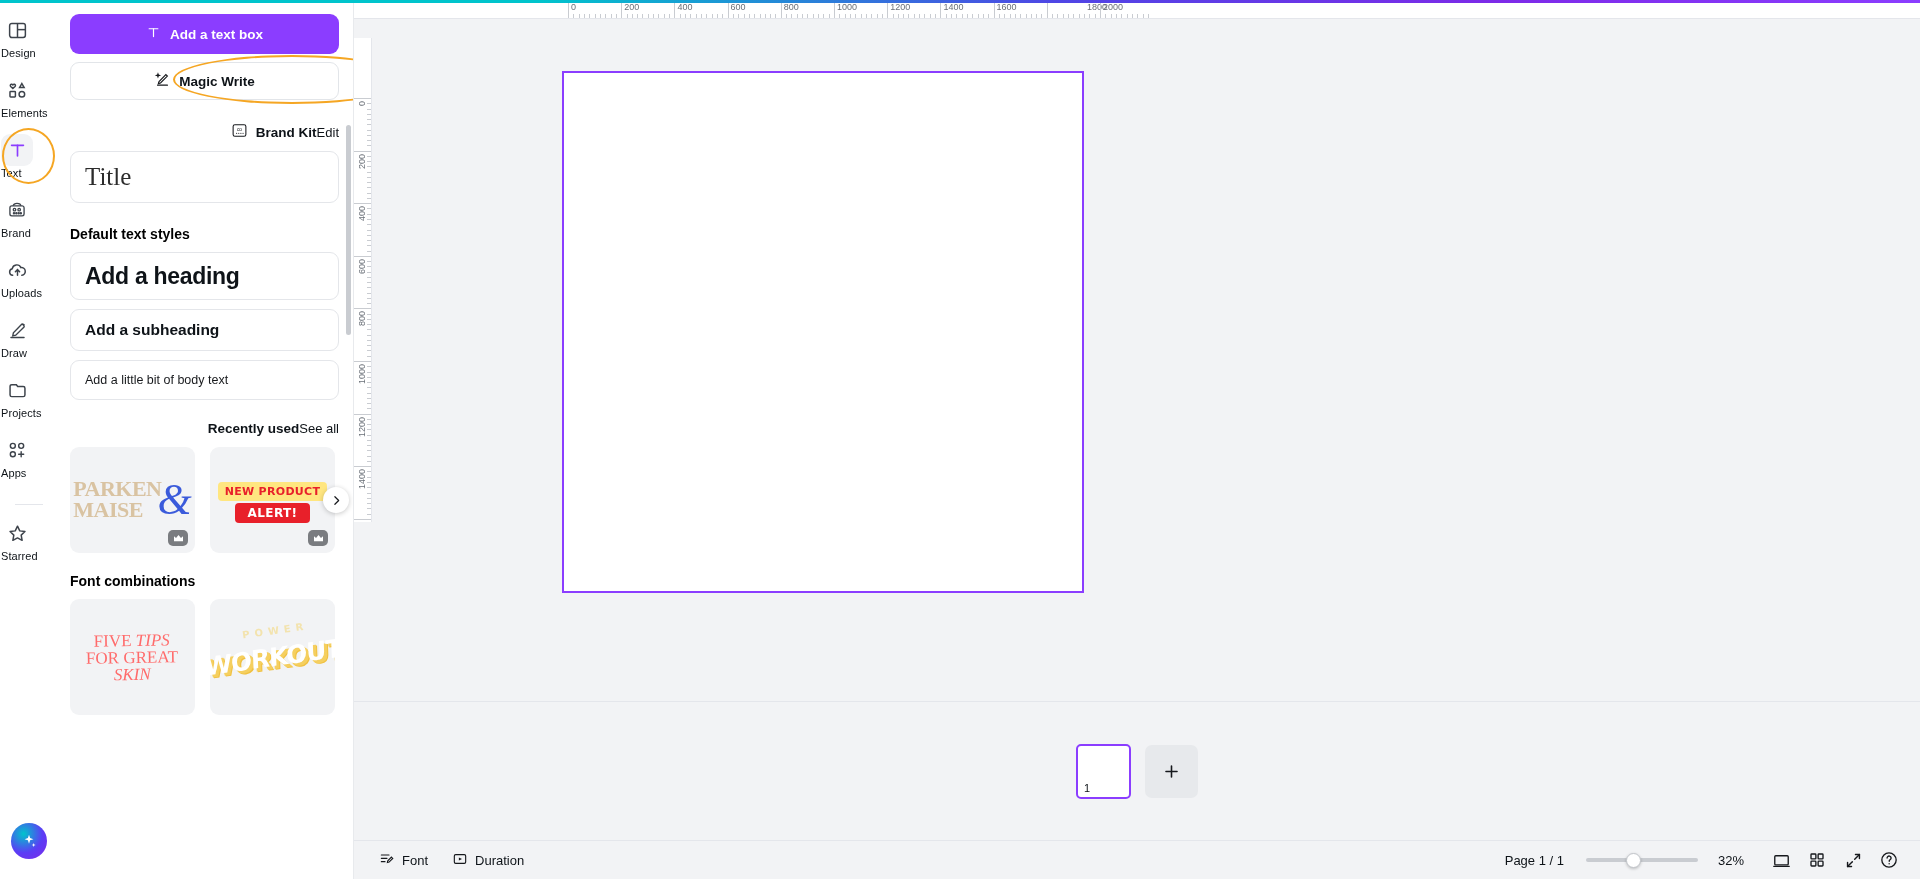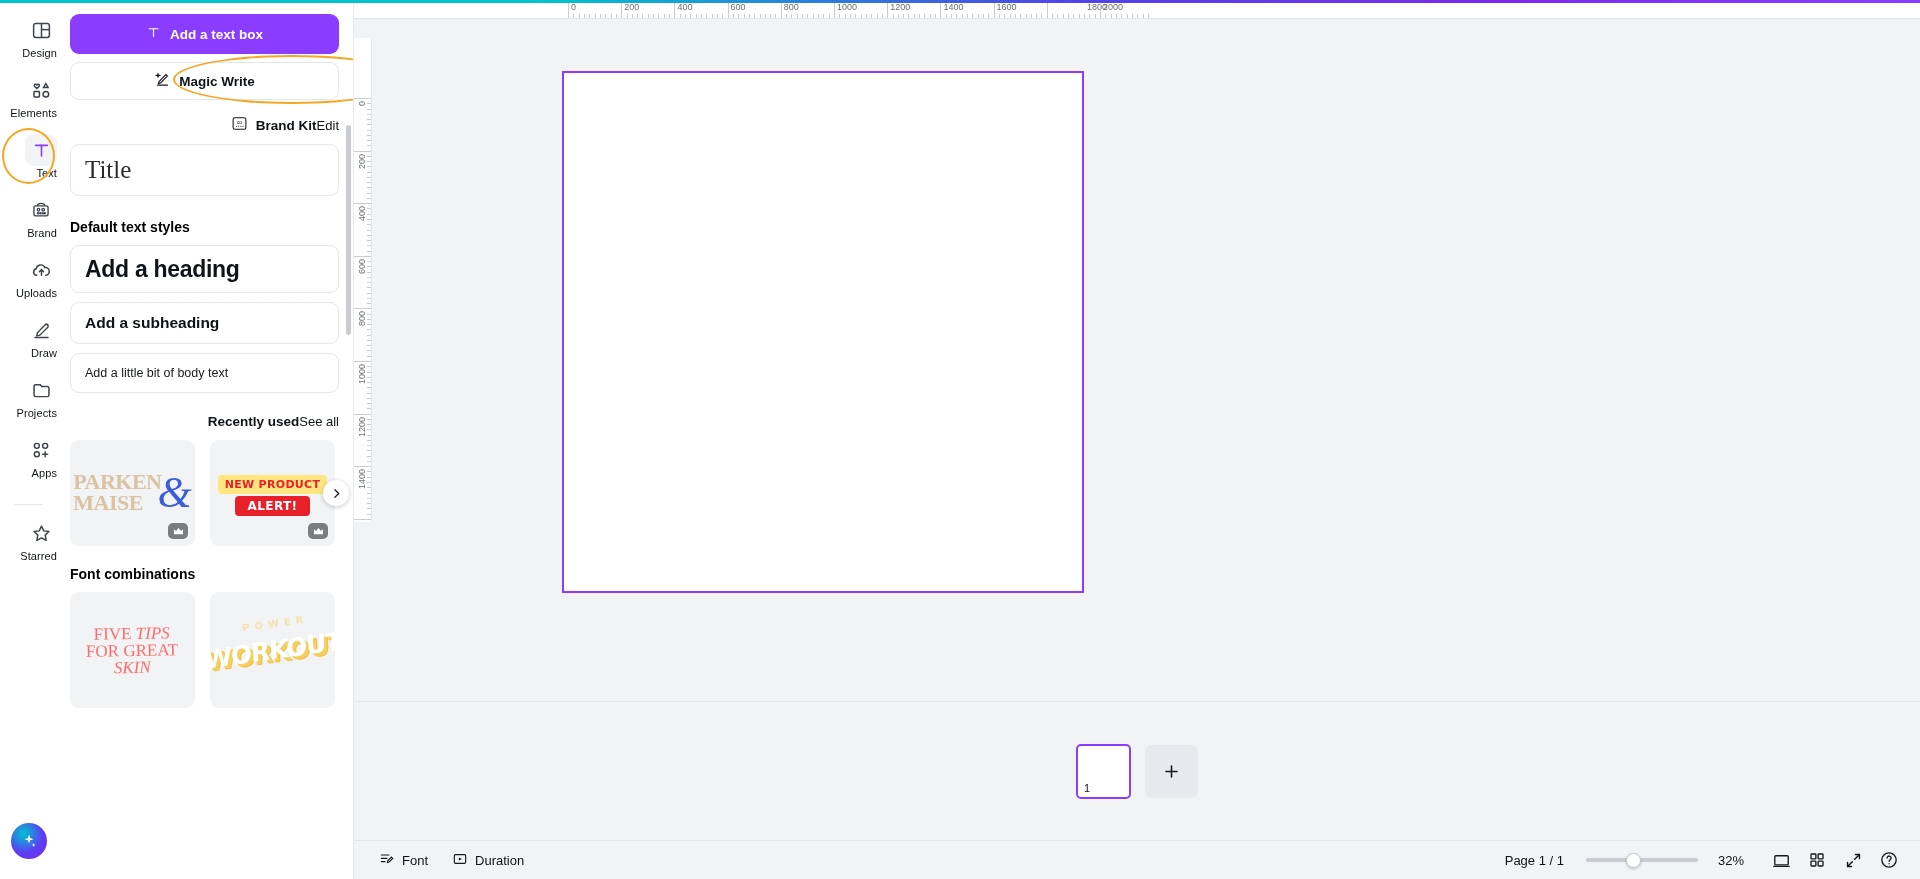--- a/index.html
+++ b/index.html
@@ -20,21 +20,21 @@
   }
 
   
   .rail {
     width: 58px; height: 879px; background: #ffffff;
     display: flex; flex-direction: column; align-items: center;
     padding-top: 14px; flex: 0 0 58px; position: relative; z-index: 20;
   }
   .rail-item {
     width: 56px; height: 58px; display: flex; flex-direction: column;
-    align-items: flex-end; justify-content: flex-start; cursor: pointer;
+    align-items: flex-start; justify-content: flex-start; cursor: pointer;
     margin-bottom: 2px; position: relative;
   }
   .rail-ico {
     width: 32px; height: 32px; display: flex; align-items: center; justify-content: center;
     border-radius: 9px; color: #3d434b;
   }
   .rail-item.active .rail-ico { background: #f2f3f5; color: #8b3dff; }
   .rail-lbl { font-size: 11px; color: #0e1318; margin-top: 1px; letter-spacing: .1px; white-space: nowrap; }
   .rail-sep { width: 28px; height: 1px; background: #e4e6eb; margin: 10px 0 12px; }
 
@@ -72,21 +72,21 @@
 
   .btn-primary {
     height: 40px; border-radius: 9px; background: #8b3dff; color: #fff;
     display: flex; align-items: center; justify-content: center; gap: 9px;
     font-size: 13.5px; font-weight: bold; cursor: pointer; margin-bottom: 8px;
     position: relative;
   }
   .btn-ghost {
     height: 38px; border-radius: 9px; background: #fff; border: 1px solid #e2e5e9;
     display: flex; align-items: center; justify-content: center; gap: 8px;
-    font-size: 13.5px; font-weight: bold; color: #0e1318; cursor: pointer; margin-bottom: 15px;
+    font-size: 13.5px; font-weight: bold; color: #0e1318; cursor: pointer; margin-bottom: 22px;
   }
 
   
   .btn-circle {
     position: absolute; left: 115px; top: 55px; width: 238px; height: 49px;
     border: 2.4px solid #f5a623; border-radius: 50%; pointer-events: none; z-index: 45;
   }
 
   .sect-head {
     display: flex; align-items: center; justify-content: flex-end;

